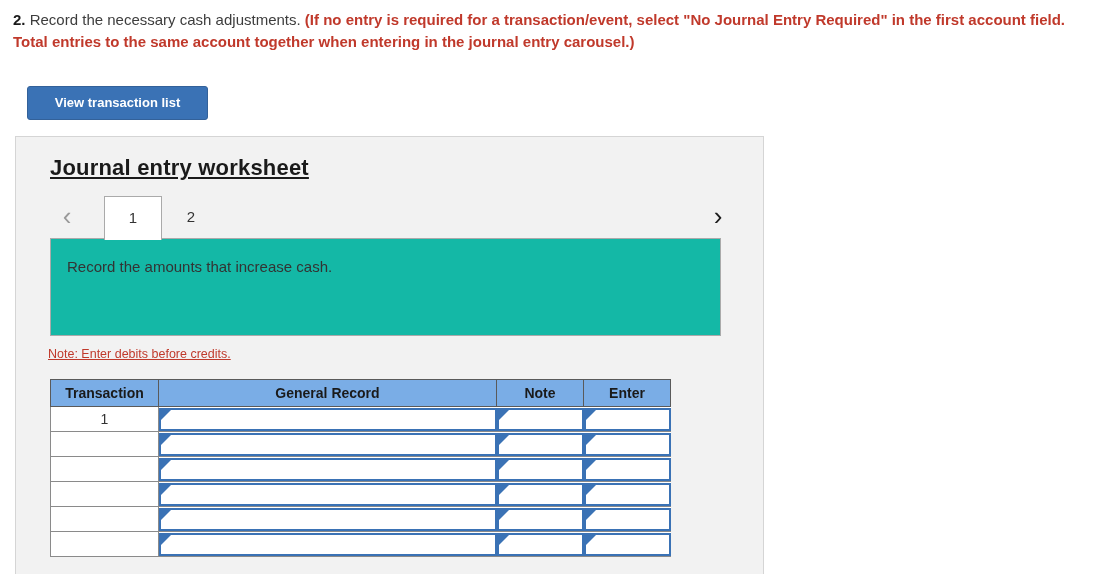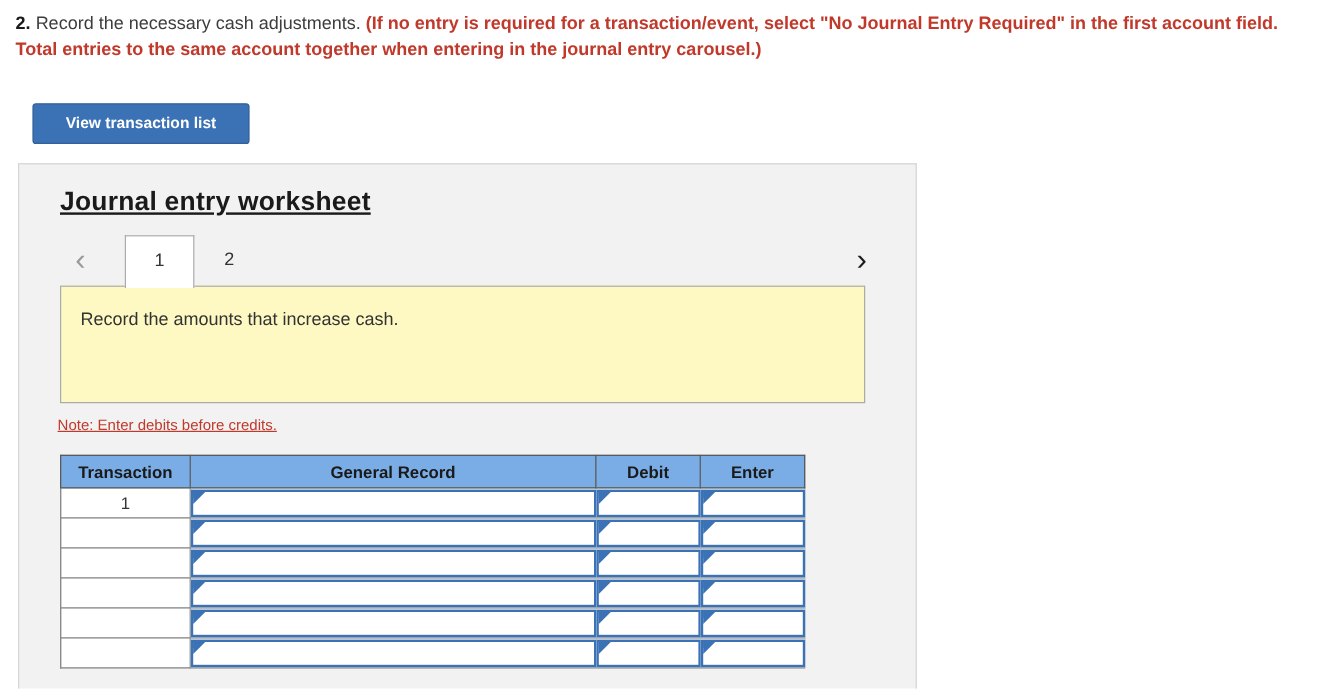--- a/index.html
+++ b/index.html
@@ -123,21 +123,21 @@
     z-index: 3;
   }
 
   
   .descbox {
     position: absolute;
     left: 34px;
     top: 101px;
     width: 671px;
     height: 98px;
-    background: #fef9c3;
+    background: #14b8a6;
     border: 1px solid #aaaaaa;
     z-index: 1;
   }
   .desc-text {
     position: absolute;
     left: 16px;
     top: 19px;
     font-size: 15px;
     color: #333333;
   }
@@ -153,21 +153,21 @@
   }
 
   
   .jtable {
     position: absolute;
     left: 34px;
     top: 242px;
     width: 620px;
     border-collapse: collapse;
     table-layout: fixed;
-    background: #737373;
+    background: #ef4444;
   }
   .jtable th {
     background: #7aade6;
     border: 1px solid #5a5a5a;
     color: #1a1a1a;
     font-size: 14px;
     font-weight: bold;
     height: 27px;
     padding: 0;
     text-align: center;
@@ -247,21 +247,21 @@
       <colgroup>
         <col class="col-trans">
           <col class="col-gj">
           <col class="col-debit">
           <col class="col-credit">
       </colgroup>
       <thead>
         <tr>
           <th>Transaction</th>
           <th>General Record</th>
-          <th>Debit</th>
+          <th>Note</th>
           <th>Enter</th>
         </tr>
       </thead>
       <tbody>
         <tr>
           <td class="td-trans">1</td>
           <td class="td-input">
               <span class="cell-input"></span>
             </td>
           <td class="td-input">

